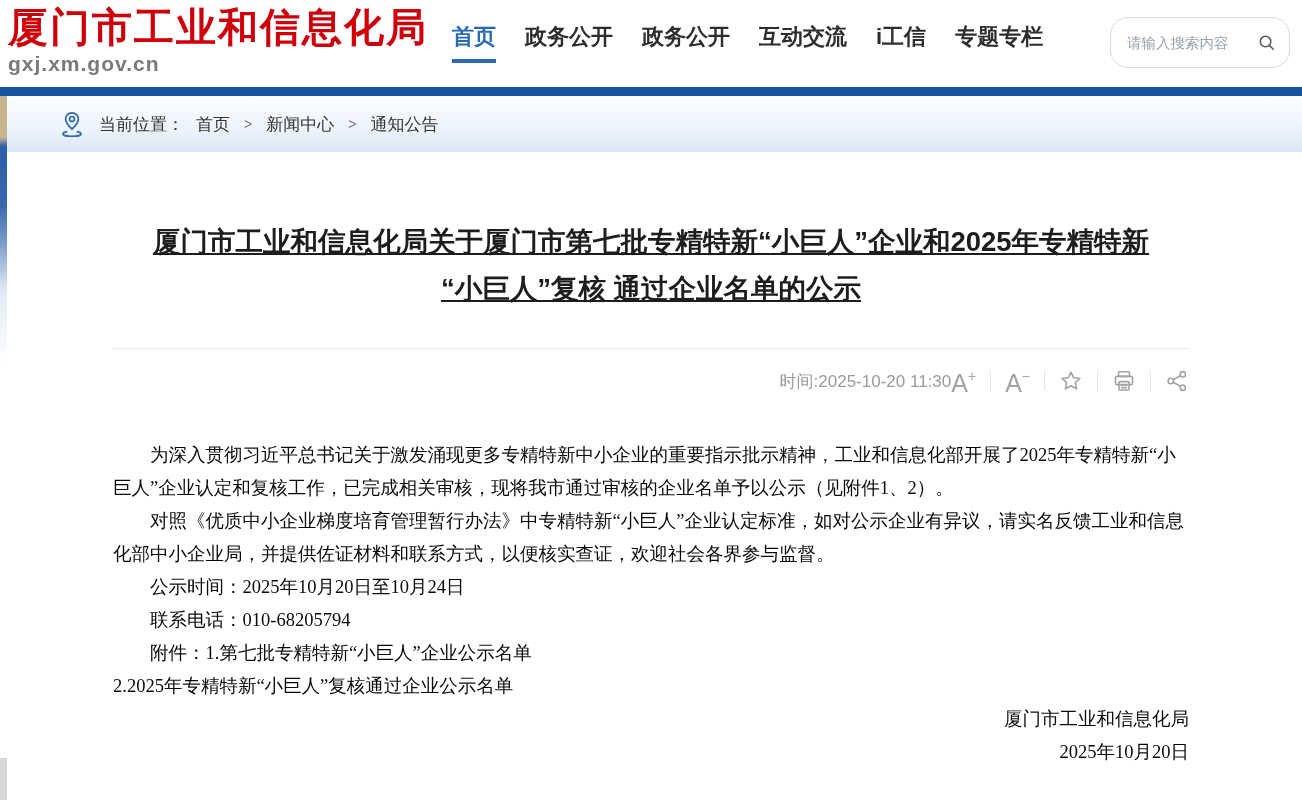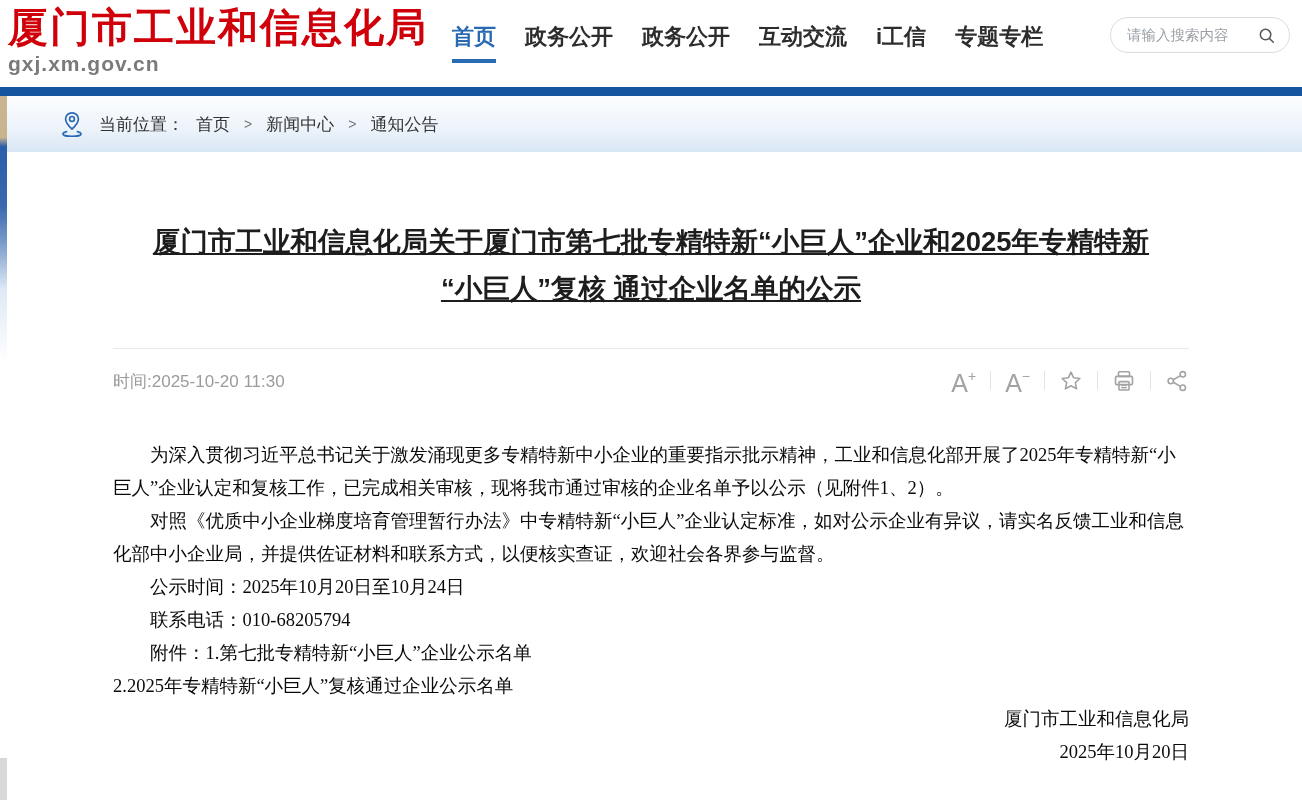--- a/index.html
+++ b/index.html
@@ -7,21 +7,21 @@
   .page { position:relative; width:1302px; height:800px; background:#fff; }
 
   
   .header { height:87px; display:flex; align-items:flex-start; padding:6px 12px 0 8px; background:#fff; }
   .logo { display:flex; flex-direction:column; cursor:pointer; }
   .logo-title { font-family:"Liberation Serif", serif; font-weight:900; font-size:40px; line-height:44px; color:#d0000a; letter-spacing:2px; white-space:nowrap; }
   .logo-domain { font-size:21px; font-weight:800; color:#7a7a7a; letter-spacing:1px; margin-top:2px; }
   .nav { display:flex; align-items:flex-start; gap:29px; margin-left:24px; padding-top:16px; }
   .nav a { text-decoration:none; font-size:22px; font-weight:700; color:#2d2d2d; padding-bottom:7px; white-space:nowrap; cursor:pointer; }
   .nav a.active { color:#2a6ab2; border-bottom:4px solid #2a6ab2; }
-  .search { margin-left:auto; margin-top:11px; width:180px; height:36px; border:1px solid #dcdcdc; border-radius:18px; display:flex; align-items:center; padding:0 13px 0 16px; background:#fff; }
+  .search { margin-left:auto; margin-top:11px; width:180px; height:51px; border:1px solid #dcdcdc; border-radius:18px; display:flex; align-items:center; padding:0 13px 0 16px; background:#fff; }
   .search input { border:none; outline:none; flex:1; font-size:14.5px; color:#333; background:transparent; min-width:0; font-family:"Liberation Sans", sans-serif; }
   .search input::placeholder { color:#9aa0a6; }
   .search .mag { width:19px; height:19px; flex:none; cursor:pointer; color:#555; }
 
   
   .topbar { height:9px; background:#15549e; }
   .crumbband { height:56px; background:linear-gradient(180deg,#fcfdff 0%, #eef4fb 55%, #d9e7f5 100%); display:flex; align-items:center; padding-left:60px; }
   .pin { width:24px; height:26px; color:#2a6ab2; flex:none; }
   .crumb-label { font-size:17px; color:#333; margin-left:15px; }
   .crumb-items { display:flex; align-items:center; margin-left:12px; }
@@ -30,21 +30,21 @@
 
   
   .edge-strip { position:absolute; left:0; top:96px; width:7px; height:460px; z-index:5;
     background:linear-gradient(180deg,#c8b48e 0%, #c8b48e 9%, #2b5ea9 11%, #3a69ae 24%, #7b9ccb 32%, #dfe9f5 42%, #ffffff 58%); }
   .edge-strip-bottom { position:absolute; left:0; bottom:0; width:7px; height:42px; background:#d8d8d8; z-index:5; }
 
   
   .article { padding:0 113px; }
   .art-title { margin-top:66px; text-align:center; font-size:27.5px; font-weight:800; color:#1d1d1d; line-height:47px;text-decoration:underline; }
   .divider { margin-top:36px; border-top:1px solid #e9e9e9; }
-  .meta { margin-top:10px; height:44px; display:flex; align-items:center; justify-content:space-between; }
+  .meta { margin-top:10px; height:44px; display:flex; align-items:center; justify-content:flex-end; }
   .meta-time { font-size:17px; color:#9b9b9b; }
   .tools { display:flex; align-items:center; color:#a3a3a3; }
   .tool { display:flex; align-items:center; cursor:pointer; }
   .af { font-size:25px; line-height:25px; color:#a3a3a3; }
   .af sup { font-size:14px; position:relative; top:-2px; }
   .tool svg { width:24px; height:24px; display:block; }
   .sep { width:1px; height:19px; background:#e3e3e3; margin:0 14px; }
 
   .body-text { margin-top:36px; font-family:"Liberation Serif", serif; font-size:18.5px; line-height:33px; color:#0a0a0a; }
   .body-text p { margin:0; }

